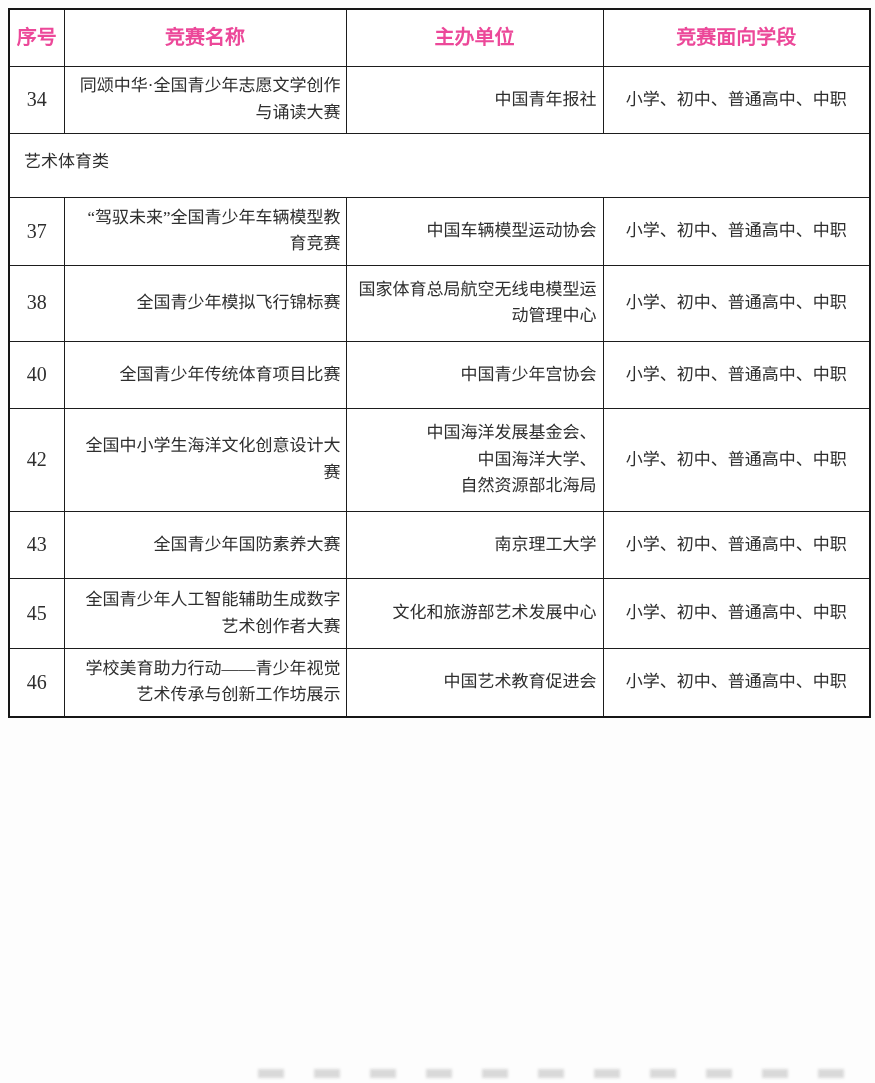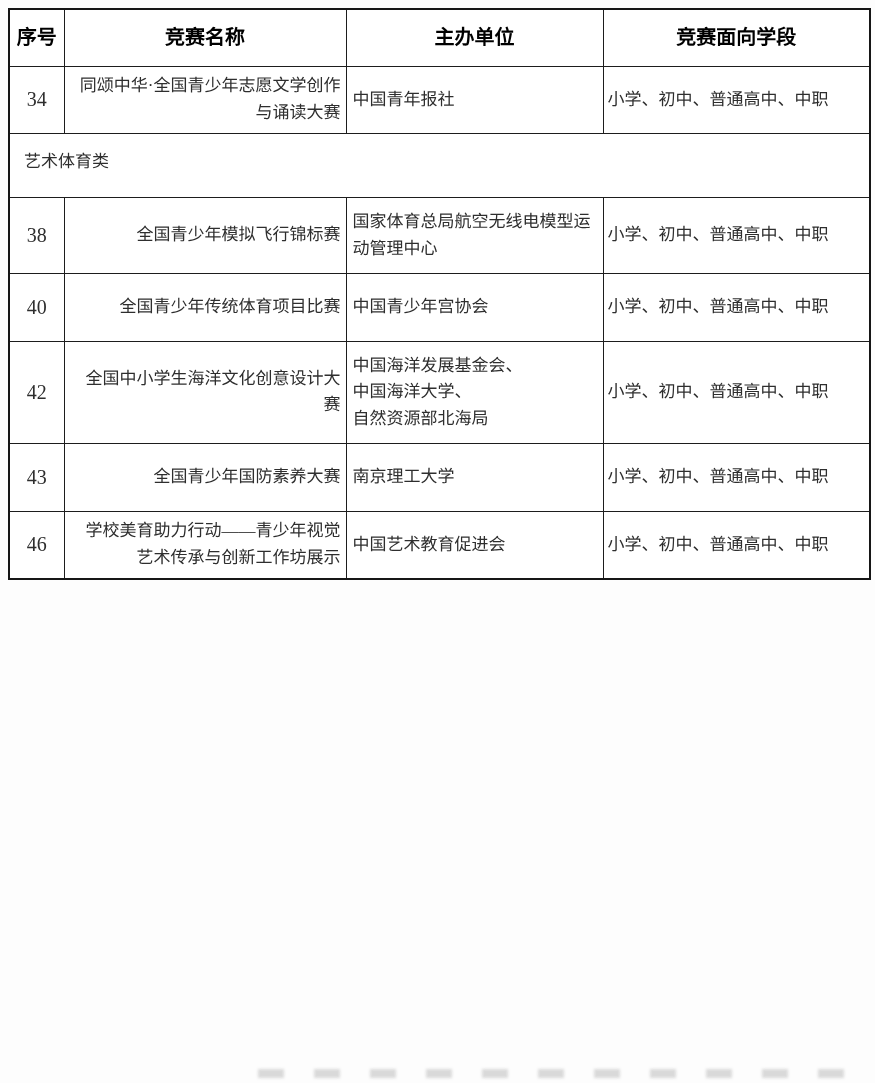--- a/index.html
+++ b/index.html
@@ -33,39 +33,40 @@
     border: 1.5px solid #1d1d1d;
     vertical-align: middle;
     font-size: 17px;
     line-height: 1.56;
     overflow: hidden;
   }
   .comp-table th {
     font-size: 20px;
     font-weight: bold;
     text-align: center;
-    color: #000000;
+    color: #ec4899;
     height: 57px;
   }
   td.c-no {
     text-align: center;
     font-size: 20px;
     padding: 2px;
   }
   td.c-name {
     text-align: right;
     padding: 3px 5px 3px 9px;
     margin-top: 22px;
   }
   td.c-org {
-    text-align: left;
+    text-align: right;
     padding: 11px 6px;
     white-space: pre-line;
   }
   td.c-stage {
+    text-align: center;
     padding: 20px 4px;
   }
   td.c-cat {
     text-align: left;
     padding: 0 12px 6px 14px;
     vertical-align: middle;
   }
   
   .ghost-row {
     position: absolute;
@@ -102,20 +103,26 @@
     <tbody>
       <tr style="height:62px">
         <td class="c-no">34</td>
         <td class="c-name">同颂中华·全国青少年志愿文学创作与诵读大赛</td>
         <td class="c-org">中国青年报社</td>
         <td class="c-stage">小学、初中、普通高中、中职</td>
       </tr>
       <tr style="height:64px">
         <td class="c-cat" colspan="4">艺术体育类</td>
       </tr>
+      <tr style="height:63px">
+        <td class="c-no">37</td>
+        <td class="c-name">“驾驭未来”全国青少年车辆模型教育竞赛</td>
+        <td class="c-org">中国车辆模型运动协会</td>
+        <td class="c-stage">小学、初中、普通高中、中职</td>
+      </tr>
       <tr style="height:69px">
         <td class="c-no">38</td>
         <td class="c-name">全国青少年模拟飞行锦标赛</td>
         <td class="c-org">国家体育总局航空无线电模型运动管理中心</td>
         <td class="c-stage">小学、初中、普通高中、中职</td>
       </tr>
       <tr style="height:63px">
         <td class="c-no">40</td>
         <td class="c-name">全国青少年传统体育项目比赛</td>
         <td class="c-org">中国青少年宫协会</td>
@@ -128,20 +135,26 @@
 中国海洋大学、
 自然资源部北海局</td>
         <td class="c-stage">小学、初中、普通高中、中职</td>
       </tr>
       <tr style="height:59px">
         <td class="c-no">43</td>
         <td class="c-name">全国青少年国防素养大赛</td>
         <td class="c-org">南京理工大学</td>
         <td class="c-stage">小学、初中、普通高中、中职</td>
       </tr>
+      <tr style="height:70px">
+        <td class="c-no">45</td>
+        <td class="c-name">全国青少年人工智能辅助生成数字艺术创作者大赛</td>
+        <td class="c-org">文化和旅游部艺术发展中心</td>
+        <td class="c-stage">小学、初中、普通高中、中职</td>
+      </tr>
       <tr style="height:63px">
         <td class="c-no">46</td>
         <td class="c-name">学校美育助力行动——青少年视觉艺术传承与创新工作坊展示</td>
         <td class="c-org">中国艺术教育促进会</td>
         <td class="c-stage">小学、初中、普通高中、中职</td>
       </tr>
     </tbody>
   </table>
 
   <div class="ghost-row"></div>

